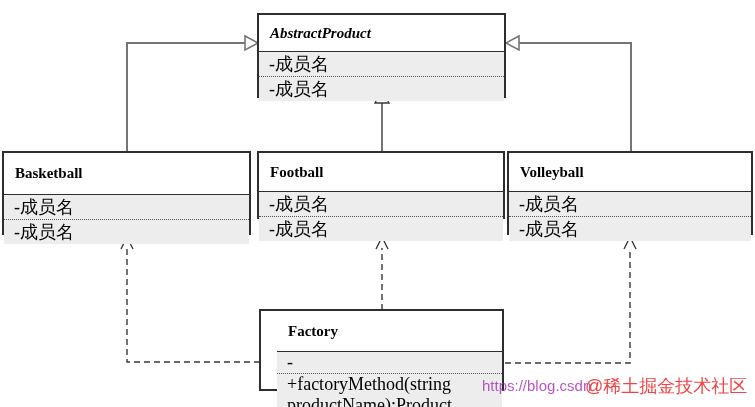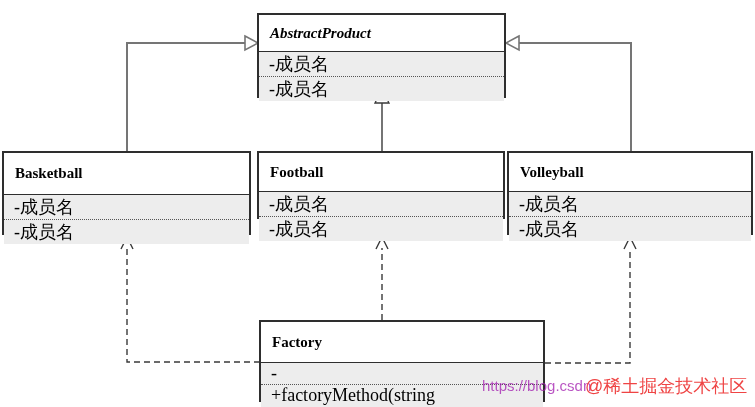--- a/index.html
+++ b/index.html
@@ -129,21 +129,21 @@
   </div>
 
   <div class="uml-class" style="left:507px;top:151px;width:246px;height:84px;">
     <div class="uml-title" style="height:39px;">Volleyball</div>
     <div class="uml-attrs">
       <div class="uml-row">-成员名</div>
       <div class="uml-row">-成员名</div>
     </div>
   </div>
 
-  <div class="uml-class" style="left:259px;top:320px;width:286px;height:82px;">
+  <div class="uml-class" style="left:259px;top:309px;width:245px;height:82px;padding-left:16px;">
     <div class="uml-title" style="height:41px;">Factory</div>
     <div class="uml-attrs">
       <div class="uml-row" style="flex:0 0 19px;">-</div>
       <div class="uml-row" style="flex:1 1 auto;">+factoryMethod(string productName):Product</div>
     </div>
   </div>
 
   <div class="watermark-url">https://blog.csdn</div>
   <div class="watermark-community">@稀土掘金技术社区</div>
 

